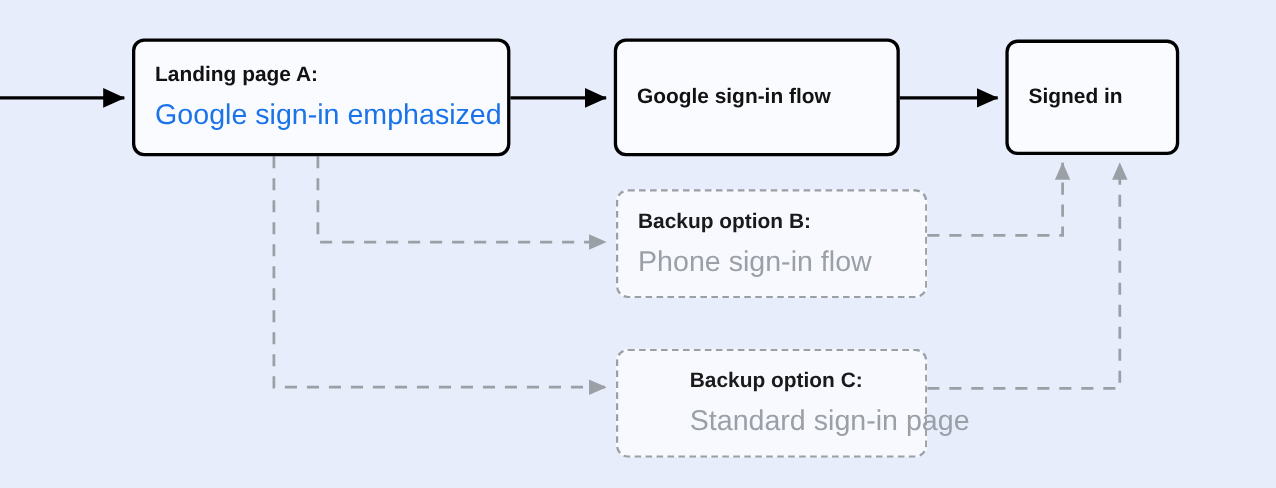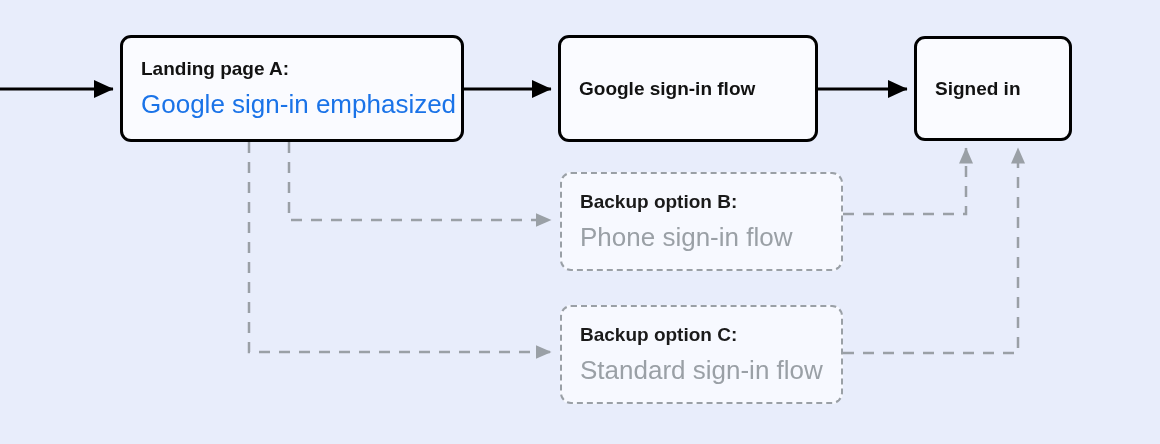--- a/index.html
+++ b/index.html
@@ -72,21 +72,21 @@
   }
   .single .line1 {
     font-size: 19px;
     font-weight: bold;
     color: #121212;
   }
   #n-landing  { left: 120px; top: 35px;  width: 344px; height: 107px; }
   #n-google   { left: 558px; top: 35px;  width: 260px; height: 107px; }
   #n-signed   { left: 914px; top: 36px;  width: 158px; height: 105px; }
   #n-backupb  { left: 560px; top: 172px; width: 283px; height: 99px;  }
-  #n-backupc  { left: 560px; top: 305px; width: 283px; height: 99px;  }
+  #n-backupc  { left: 560px; top: 317px; width: 283px; height: 99px; padding-left: 47px;  }
 </style>
 </head>
 <body>
 
 <div id="canvas">
 
   <svg id="wires" viewBox="0 0 1160 444" xmlns="http://www.w3.org/2000/svg">
     <defs>
       <marker id="arrow-black" markerWidth="7" markerHeight="7" refX="6.4" refY="3.2" orient="auto" markerUnits="strokeWidth">
         <path d="M0,0.2 L6.6,3.2 L0,6.2 z" fill="#000000"></path>
@@ -122,16 +122,16 @@
     <div class="line1">Signed in</div>
   </div>
 
   <div class="node dashed two-line" id="n-backupb">
     <div class="line1">Backup option B:</div>
     <div class="line2">Phone sign-in flow</div>
   </div>
 
   <div class="node dashed two-line" id="n-backupc">
     <div class="line1">Backup option C:</div>
-    <div class="line2">Standard sign-in flow</div>
+    <div class="line2">Standard sign-in page</div>
   </div>
 
 </div>
 
 </body></html>

